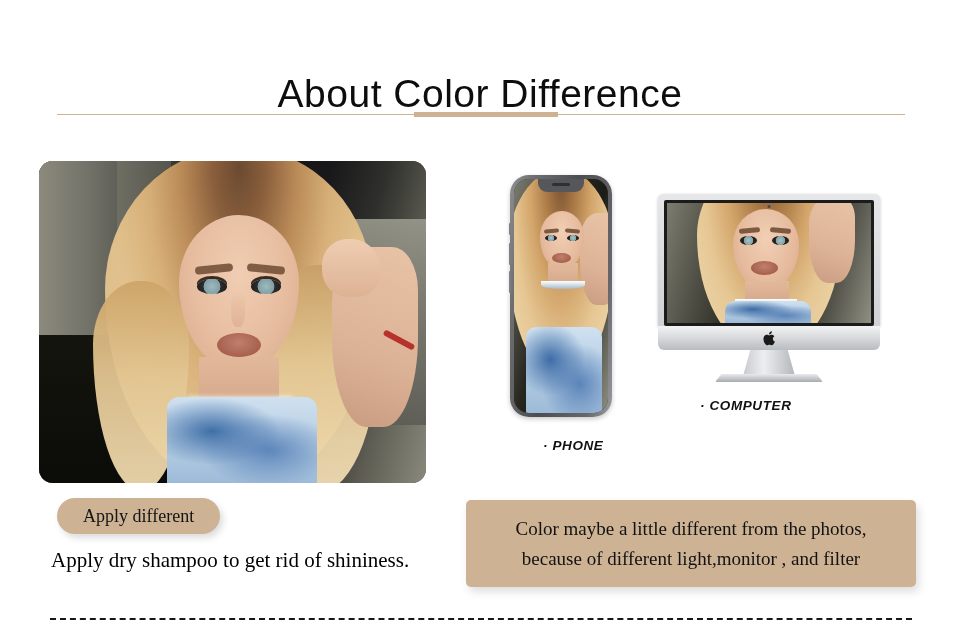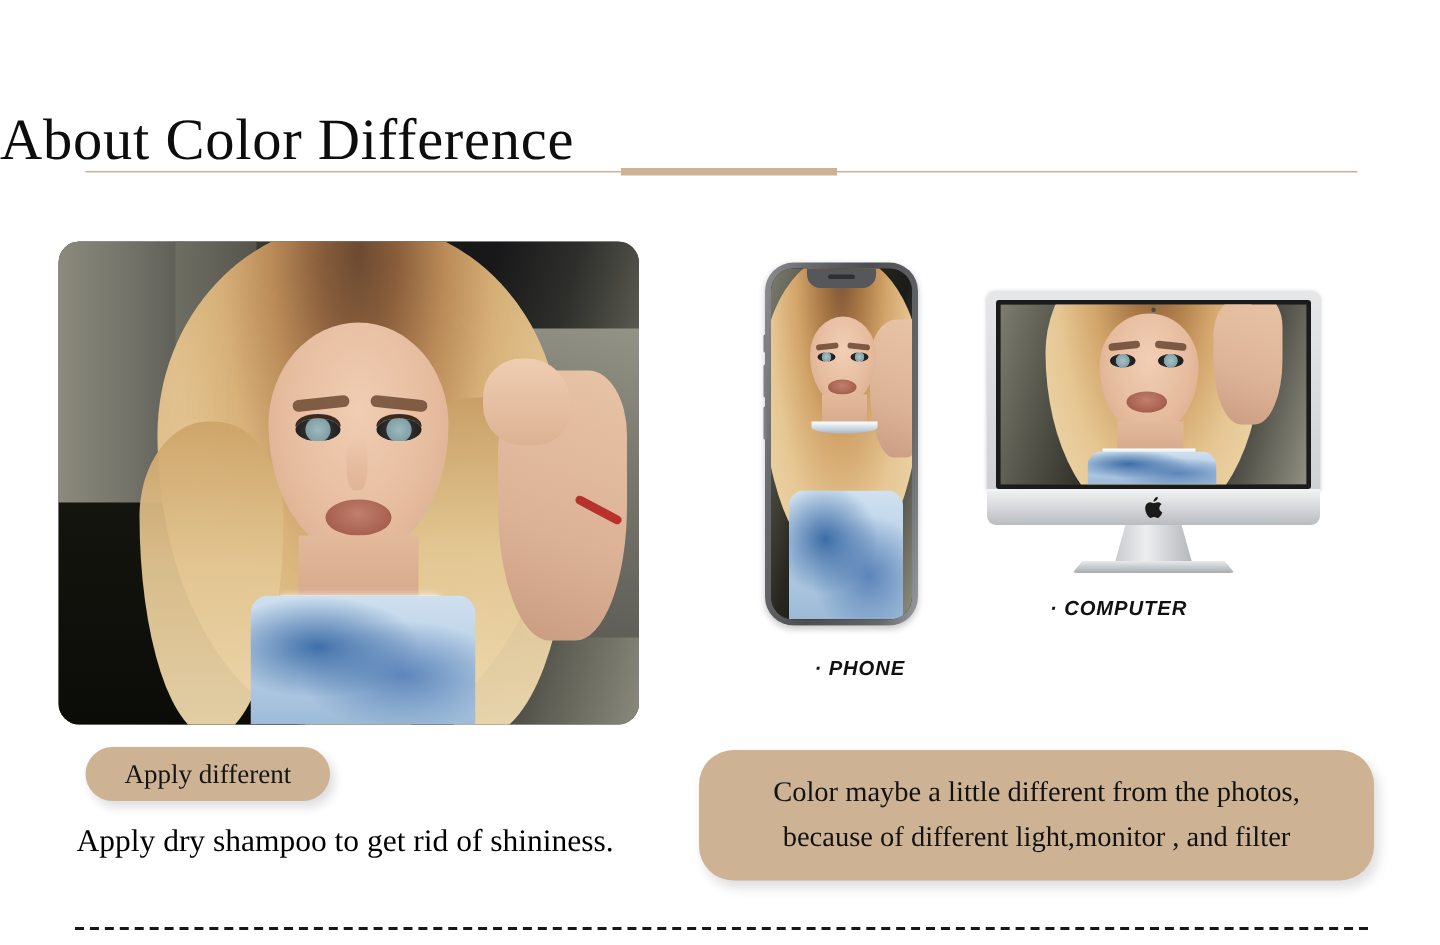--- a/index.html
+++ b/index.html
@@ -14,22 +14,22 @@
     overflow: hidden;
     font-family: "Liberation Serif", serif;
   }
 
   
   .page-title {
     position: absolute;
     left: 0;
     top: 48px;
     width: 960px;
-    text-align: left;
-    font-family: Liberation Serif, serif;
+    text-align: center;
+    font-family: Liberation Sans, sans-serif;
     font-size: 39px;
     font-weight: 400;
     letter-spacing: 0.5px;
     color: #0d0d0d;
     line-height: 1;
   }
   .divider-wrap {
     position: absolute;
     left: 57px;
     top: 112px;
@@ -285,21 +285,21 @@
     color: #000000;
     white-space: nowrap;
   }
 
   
   .info-box {
     position: absolute;
     left: 466px; top: 500px;
     width: 450px; height: 87px;
     background: #cdb294;
-    border-radius: 23px;
+    border-radius: 5px;
     box-shadow: 3px 5px 8px rgba(0,0,0,.13);
     display: flex;
     flex-direction: column;
     justify-content: center;
     padding: 0 18px;
     box-sizing: border-box;
   }
   .info-line {
     font-family: "Liberation Serif", serif;
     font-size: 19px;

